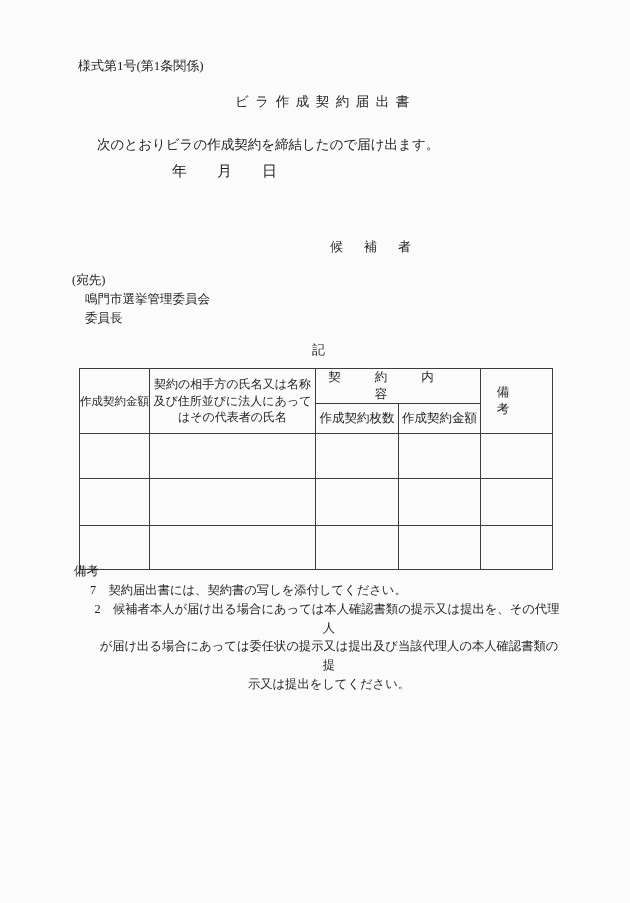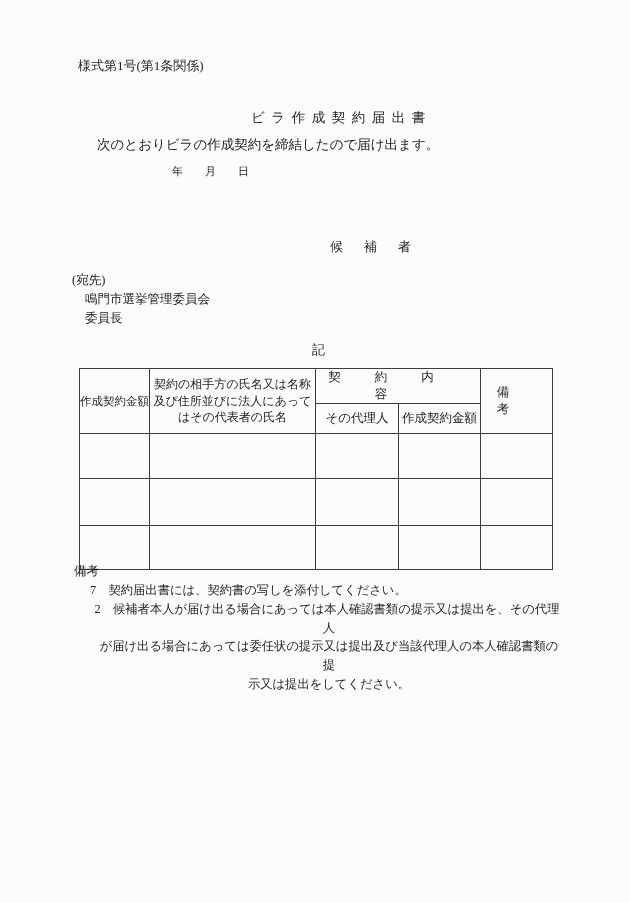--- a/index.html
+++ b/index.html
@@ -12,23 +12,23 @@
     width: 630px;
     height: 777px;
     background: #fbfbfb;
     color: #1e1e1e;
     font-family: "Liberation Serif", "DejaVu Serif", serif;
     overflow: hidden;
   }
   .abs { position: absolute; white-space: pre-line; }
 
   .form-number   { left: 78px;  top: 57px;  font-size: 13px;   line-height: 17px; }
-  .doc-title     { left: 235px; top: 93px;  font-size: 13.5px; line-height: 17px; letter-spacing: 6.5px; font-weight: normal; margin: 16px; }
+  .doc-title     { left: 235px; top: 93px;  font-size: 13.5px; line-height: 17px; letter-spacing: 6.5px; font-weight: normal; margin: 0; }
   .intro         { left: 89px;  top: 128px; font-size: 13.5px; line-height: 17px; margin: 8px; }
-  .date-blank    { left: 172px; top: 163px; font-size: 11px; line-height: 17px; }
+  .date-blank    { left: 172px; top: 163px; font-size: 15px; line-height: 17px; }
   .election-line { left: 318px; top: 198px; width: 234px; display: flex; justify-content: space-between; font-size: 12.5px; line-height: 17px; }
   .candidate     { left: 330px; top: 238px; font-size: 13px;   line-height: 17px; letter-spacing: 21px; }
   .addr-prefix   { left: 72px;  top: 272px; font-size: 12.5px; line-height: 17px; }
   .addr-name     { left: 85px;  top: 291px; font-size: 12.5px; line-height: 17px; }
   .addr-title    { left: 85px;  top: 310px; font-size: 12.5px; line-height: 17px; }
   .ki-marker     { left: 312px; top: 341px; font-size: 13px;   line-height: 17px; }
 
   .contract-table {
     position: absolute;
     left: 79px; top: 368px;
@@ -108,21 +108,21 @@
     <tbody>
         <tr class="hrow-top">
       <th rowspan="2" class="th-date">作成契約金額</th>
       <th rowspan="2" class="th-party">契約の相手方の氏名又は名称
 及び住所並びに法人にあって
 はその代表者の氏名</th>
       <th colspan="2" class="th-group">契約内容</th>
       <th rowspan="2" class="th-remarks">備考</th>
     </tr>
     <tr class="hrow-bottom">
-      <th>その代理人</th>
+      <th>作成契約枚数</th>
       <th>作成契約金額</th>
     </tr>
     <tr class="brow-1">
       <td></td>
       <td></td>
       <td></td>
       <td></td>
       <td></td>
     </tr>
     <tr class="brow-2">

